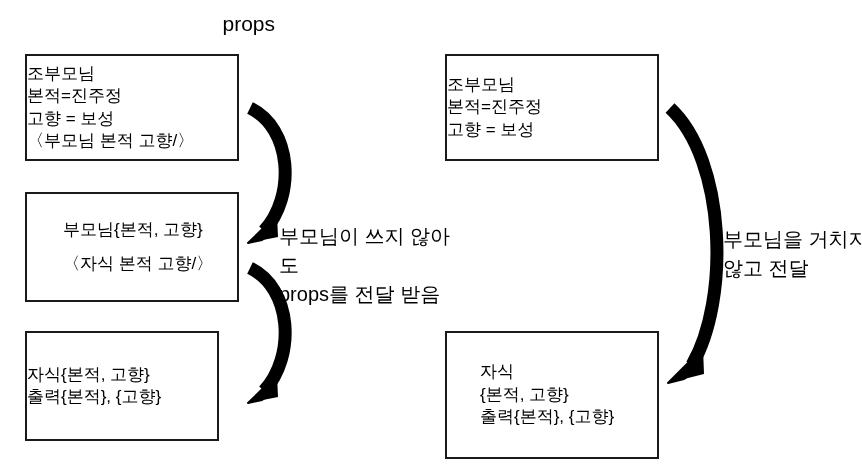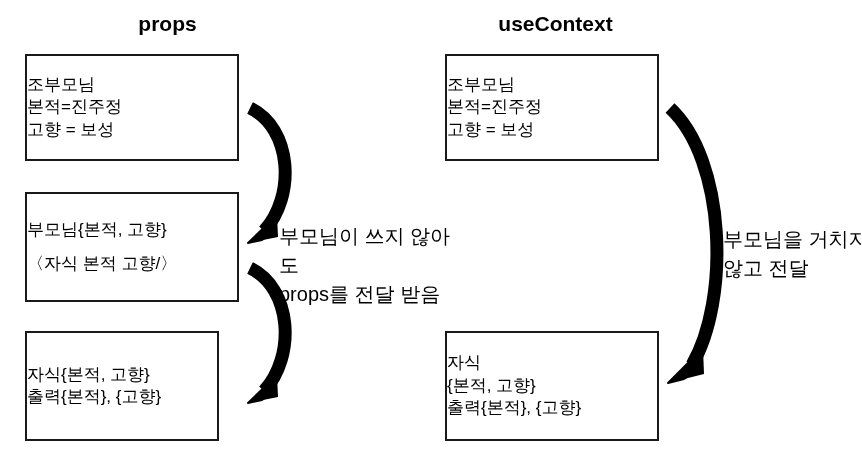--- a/index.html
+++ b/index.html
@@ -18,22 +18,22 @@
     height: 465px;
     background: #ffffff;
     overflow: hidden;
   }
   .column-title {
     position: absolute;
     font-size: 21px;
     line-height: 1;
     color: #000000;
     white-space: nowrap;
-    text-align: center;
-    font-weight: 700;
+    text-align: right;
+    font-weight: 400;
   }
   #title-props  { left: 60px;  top: 13px; width: 215px; }
   #title-context{ left: 448px; top: 13px; width: 215px; }
 
   .node-box {
     position: absolute;
     box-sizing: border-box;
     border: 2px solid #1a1a1a;
     background: #ffffff;
     display: flex;
@@ -45,26 +45,26 @@
   .node-line {
     font-size: 17px;
     line-height: 1.32;
     white-space: nowrap;
     color: #000000;
   }
   .node-line.spaced { margin-top: 12px; }
 
   
   #box-props-grandparent { left: 25px;  top: 54px;  width: 214px; height: 107px; }
-  #box-props-parent      { left: 25px;  top: 192px; width: 214px; height: 110px; }
+  #box-props-parent      { left: 25px;  top: 192px; width: 214px; height: 110px; padding-left: 36px; }
   #box-props-child       { left: 25px;  top: 331px; width: 194px; height: 110px; }
   
   #box-ctx-grandparent   { left: 445px; top: 54px;  width: 214px; height: 107px; }
   #box-ctx-parent        { left: 445px; top: 192px; width: 214px; height: 110px; }
-  #box-ctx-child         { left: 445px; top: 331px; width: 214px; height: 110px; }
+  #box-ctx-child         { left: 445px; top: 331px; width: 214px; height: 128px; padding-left: 33px; }
 
   .arrow-layer {
     position: absolute;
     left: 0;
     top: 0;
     width: 862px;
     height: 465px;
     pointer-events: none;
   }
 
@@ -77,26 +77,26 @@
   }
   #annotation-props   { left: 279px; top: 222px; width: 180px; }
   #annotation-context { left: 723px; top: 225px; width: 150px; }
 </style>
 </head>
 <body>
 
 <div id="diagram-root">
 
   <div class="column-title" id="title-props">props</div>
-  <div class="column-title" id="title-context">useContext</div>
 
   <div class="node-box" id="box-props-grandparent">
     <div class="node-line">조부모님</div>
     <div class="node-line">본적=진주정</div>
     <div class="node-line">고향 = 보성</div>
+    <div class="node-line">〈부모님 본적 고향/〉</div>
   </div>
 
   <div class="node-box" id="box-props-parent">
     <div class="node-line">부모님{본적, 고향}</div>
     <div class="node-line spaced">〈자식 본적 고향/〉</div>
   </div>
 
   <div class="node-box" id="box-props-child">
     <div class="node-line">자식{본적, 고향}</div>
     <div class="node-line">출력{본적}, {고향}</div>

